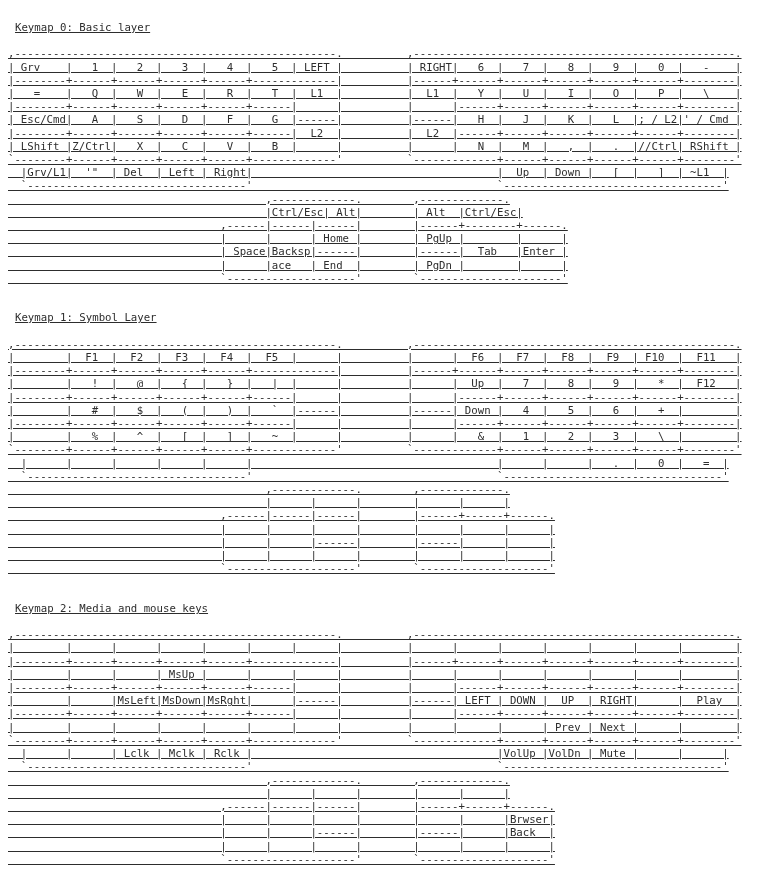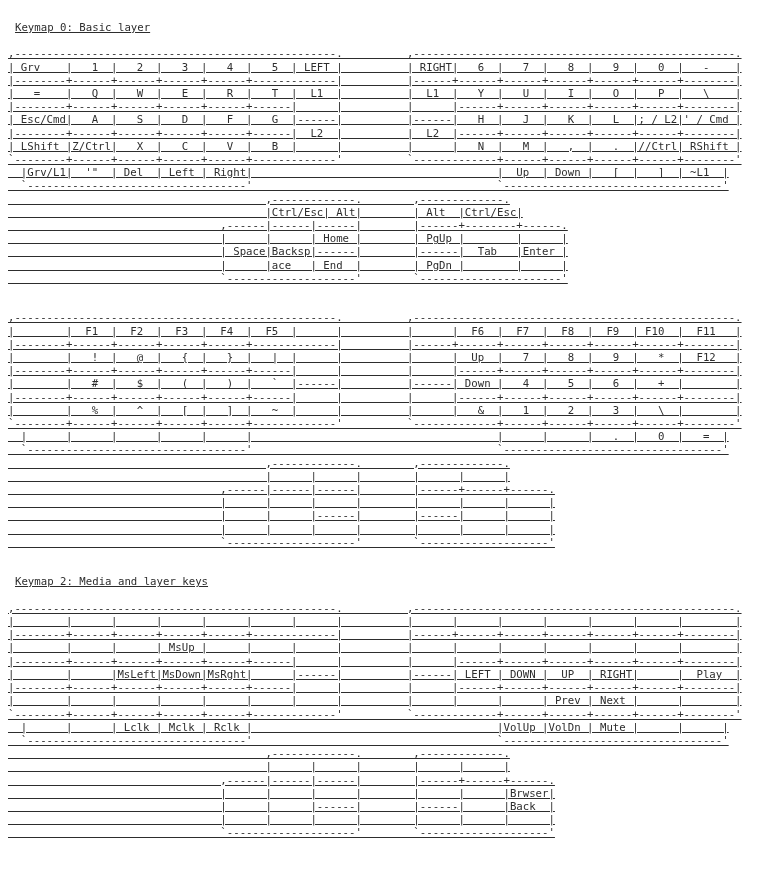--- a/index.html
+++ b/index.html
@@ -60,20 +60,21 @@
                                         ,-------------.        ,-------------.
                                         |Ctrl/Esc| Alt|        | Alt  |Ctrl/Esc|
                                  ,------|------|------|        |------+--------+------.
                                  |      |      | Home |        | PgUp |        |      |
                                  | Space|Backsp|------|        |------|  Tab   |Enter |
                                  |      |ace   | End  |        | PgDn |        |      |
                                  `--------------------'        `----------------------'</pre>
   </section>
 
   <section class="keymap-section">
+    <div class="km-title">Keymap 1: Symbol Layer</div>
     <pre class="km-art">,--------------------------------------------------.          ,--------------------------------------------------.
 |        |  F1  |  F2  |  F3  |  F4  |  F5  |      |          |      |  F6  |  F7  |  F8  |  F9  | F10  |  F11   |
 |--------+------+------+------+------+-------------|          |------+------+------+------+------+------+--------|
 |        |   !  |   @  |   {  |   }  |   |  |      |          |      |  Up  |   7  |   8  |   9  |   *  |  F12   |
 |--------+------+------+------+------+------|      |          |      |------+------+------+------+------+--------|
 |        |   #  |   $  |   (  |   )  |   `  |------|          |------| Down |   4  |   5  |   6  |   +  |        |
 |--------+------+------+------+------+------|      |          |      |------+------+------+------+------+--------|
 |        |   %  |   ^  |   [  |   ]  |   ~  |      |          |      |   &amp;  |   1  |   2  |   3  |   \  |        |
 `--------+------+------+------+------+-------------'          `-------------+------+------+------+------+--------'
   |      |      |      |      |      |                                      |      |      |   .  |   0  |   =  |
@@ -81,21 +82,21 @@
                                         ,-------------.        ,-------------.
                                         |      |      |        |      |      |
                                  ,------|------|------|        |------+------+------.
                                  |      |      |      |        |      |      |      |
                                  |      |      |------|        |------|      |      |
                                  |      |      |      |        |      |      |      |
                                  `--------------------'        `--------------------'</pre>
   </section>
 
   <section class="keymap-section">
-    <div class="km-title">Keymap 2: Media and layer keys</div>
+    <div class="km-title">Keymap 2: Media and mouse keys</div>
     <pre class="km-art">,--------------------------------------------------.          ,--------------------------------------------------.
 |        |      |      |      |      |      |      |          |      |      |      |      |      |      |        |
 |--------+------+------+------+------+-------------|          |------+------+------+------+------+------+--------|
 |        |      |      | MsUp |      |      |      |          |      |      |      |      |      |      |        |
 |--------+------+------+------+------+------|      |          |      |------+------+------+------+------+--------|
 |        |      |MsLeft|MsDown|MsRght|      |------|          |------| LEFT | DOWN |  UP  | RIGHT|      |  Play  |
 |--------+------+------+------+------+------|      |          |      |------+------+------+------+------+--------|
 |        |      |      |      |      |      |      |          |      |      |      | Prev | Next |      |        |
 `--------+------+------+------+------+-------------'          `-------------+------+------+------+------+--------'
   |      |      | Lclk | Mclk | Rclk |                                      |VolUp |VolDn | Mute |      |      |

